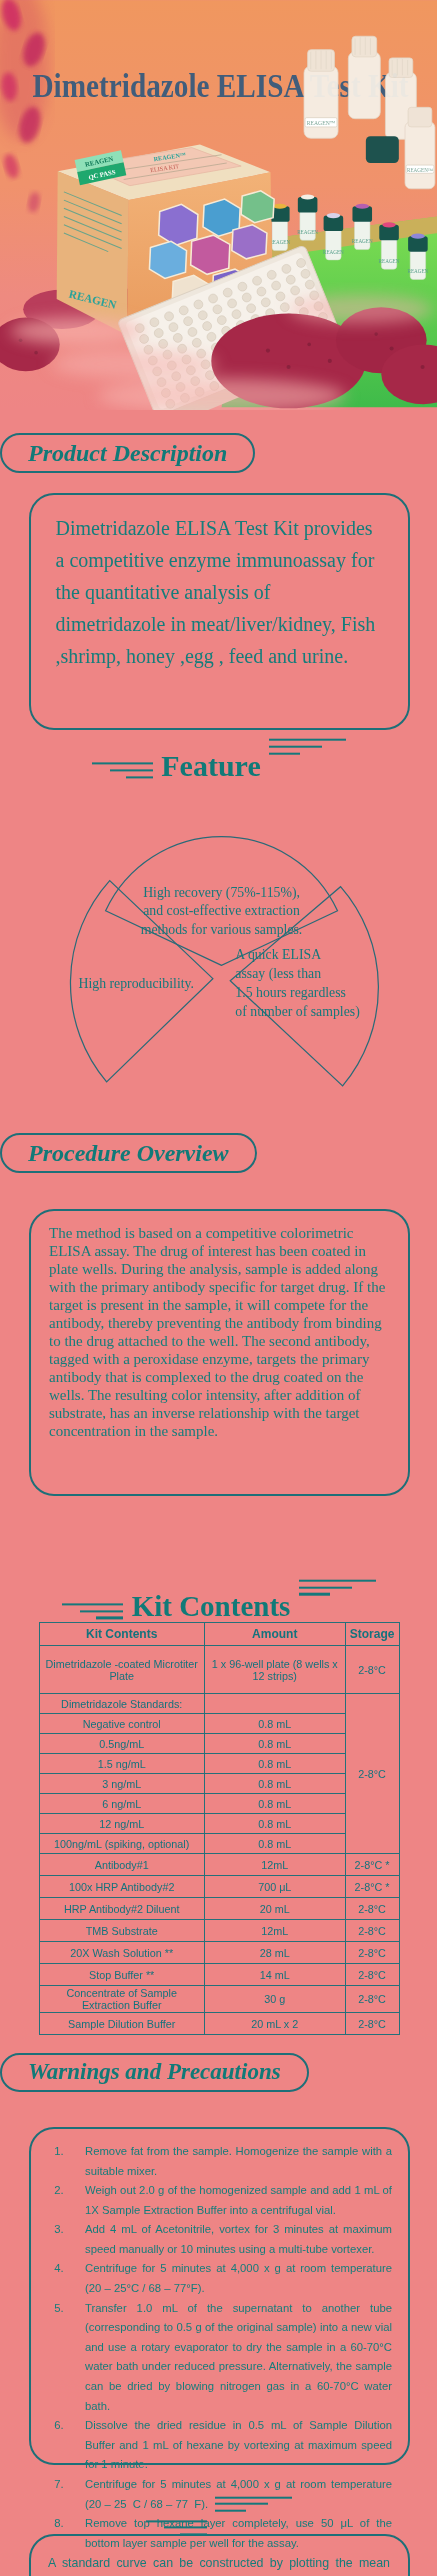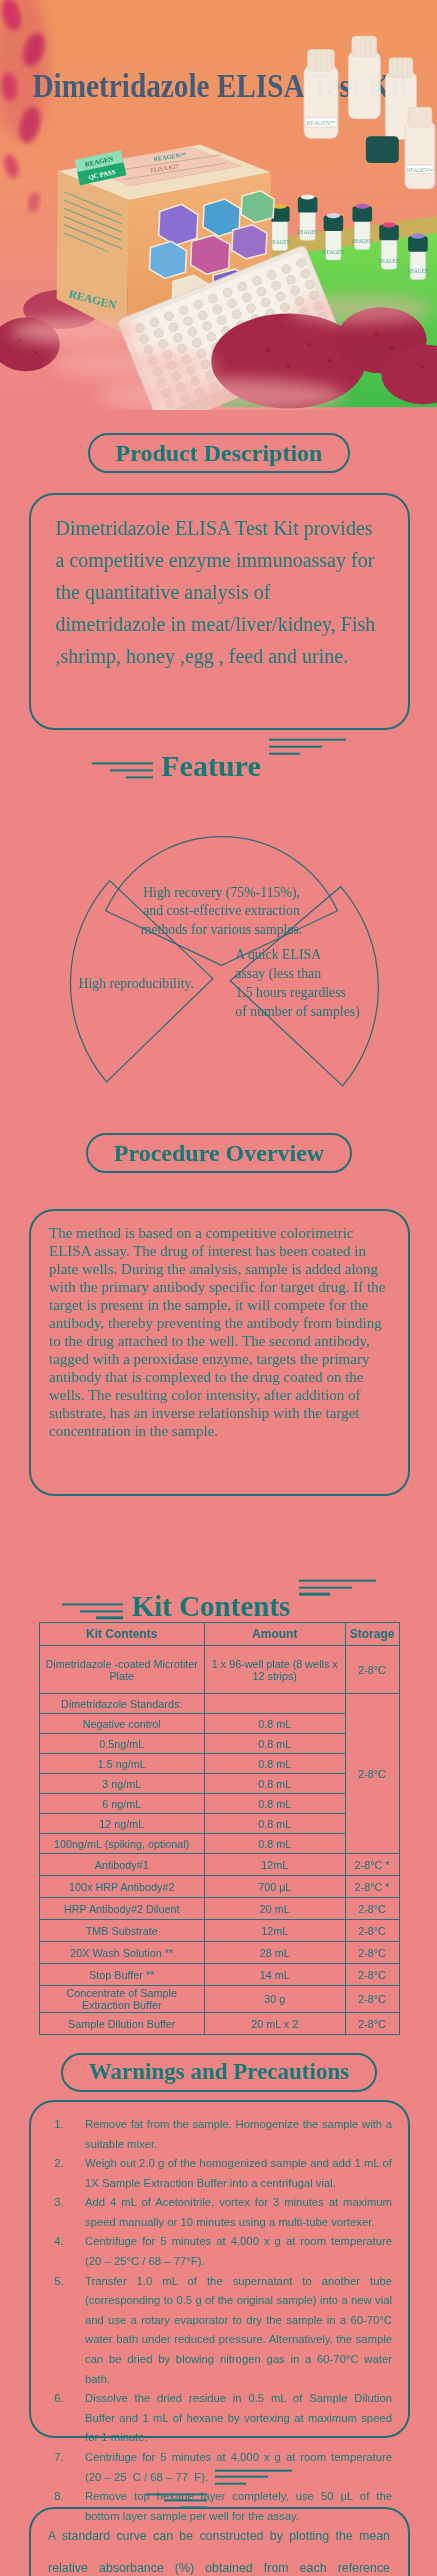--- a/index.html
+++ b/index.html
@@ -2,21 +2,21 @@
 <html style="font-size:8.2px"><head>
 <meta charset="utf-8">
 <style>
   html,body{margin:0;padding:0;}
   body{
     width:438px;height:2981px;overflow:hidden;position:relative;
     background:#ee8585;
     font-family:"Liberation Serif",serif;
   }
   
-  .pill-wrap{text-align:center;}
+  .pill-wrap{font-style:italic;}
   .pill{
     display:inline-block;border:2.1px solid #1e6f78;border-radius:31px;
     padding:3.1px 26px;color:#117a78;font-weight:bold;font-size:24px;
     font-family:"Liberation Serif",serif;line-height:1.25;background:transparent;
   }
   
   .decor-heading{display:flex;justify-content:center;align-items:flex-start;gap:8.2px;}
   .decor-heading .txt{color:#117a78;font-weight:bold;font-size:30px;line-height:1.05;}
   .lines{display:flex;flex-direction:column;gap:4.6px;}
   .lines span{display:block;height:2.1px;background:#15787b;}
@@ -55,21 +55,21 @@
     text-align:justify;line-height:19.6px;
   }
   ol.warn li::before{content:counter(w) ".";position:absolute;left:8.2px;}
   
   .res-intro{line-height:2.6;text-align:justify;}
   svg text{font-family:"Liberation Serif",serif;}
   
   .mt-pd{margin-top:20.6px;} .mt-desc{margin-top:20px;} .mt-feath{margin-top:20.6px;}
   .mt-featd{margin-top:24px;} .mt-procp{margin-top:43px;} .mt-procb{margin-top:36px;}
   .mt-kith{margin-top:95px;} .mt-table{margin-top:9.3px;} .mt-warnp{margin-top:17.5px;}
-  .mt-warnb{margin-top:8px;} .mt-resh{margin-top:43px;} .mt-resb{margin-top:11.3px;}
+  .mt-warnb{margin-top:35px;} .mt-resh{margin-top:43px;} .mt-resb{margin-top:11.3px;}
 </style>
 </head>
 <body>
 
 <div>
 <svg width="438" height="410" viewBox="0 0 850 795">
   <defs>
     <linearGradient id="bgGrad" x1="0" y1="0" x2="0" y2="1">
       <stop offset="0" stop-color="#f0975f"></stop>
           <stop offset="0.45" stop-color="#f0926c"></stop>

